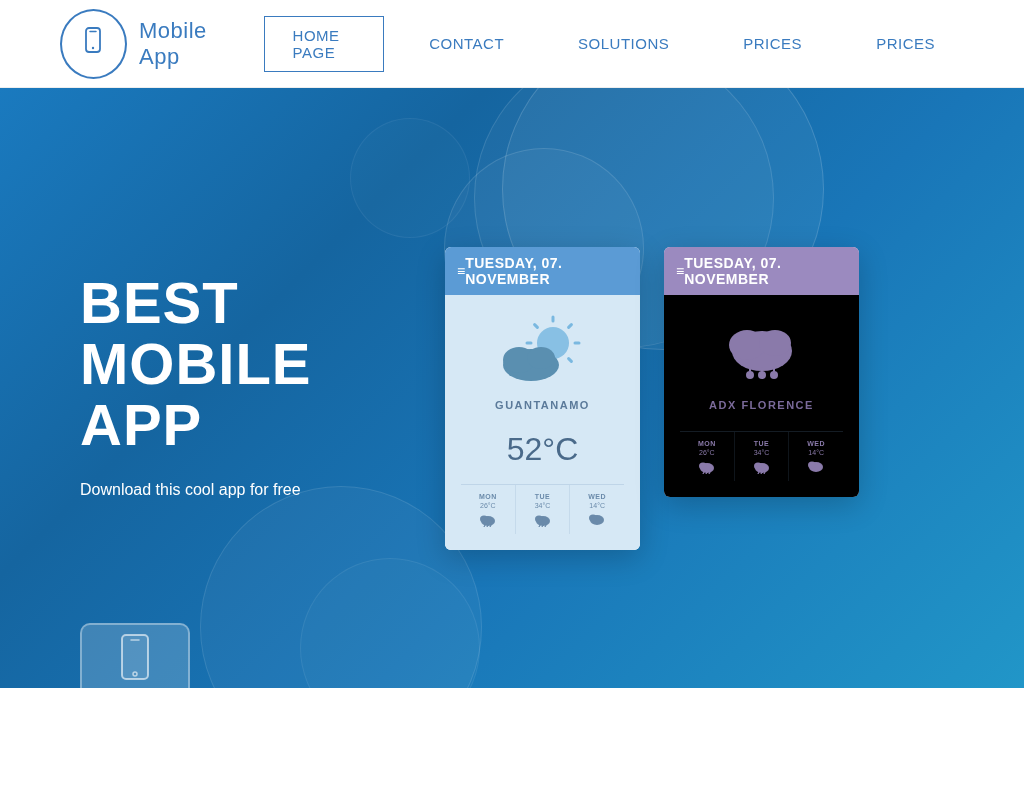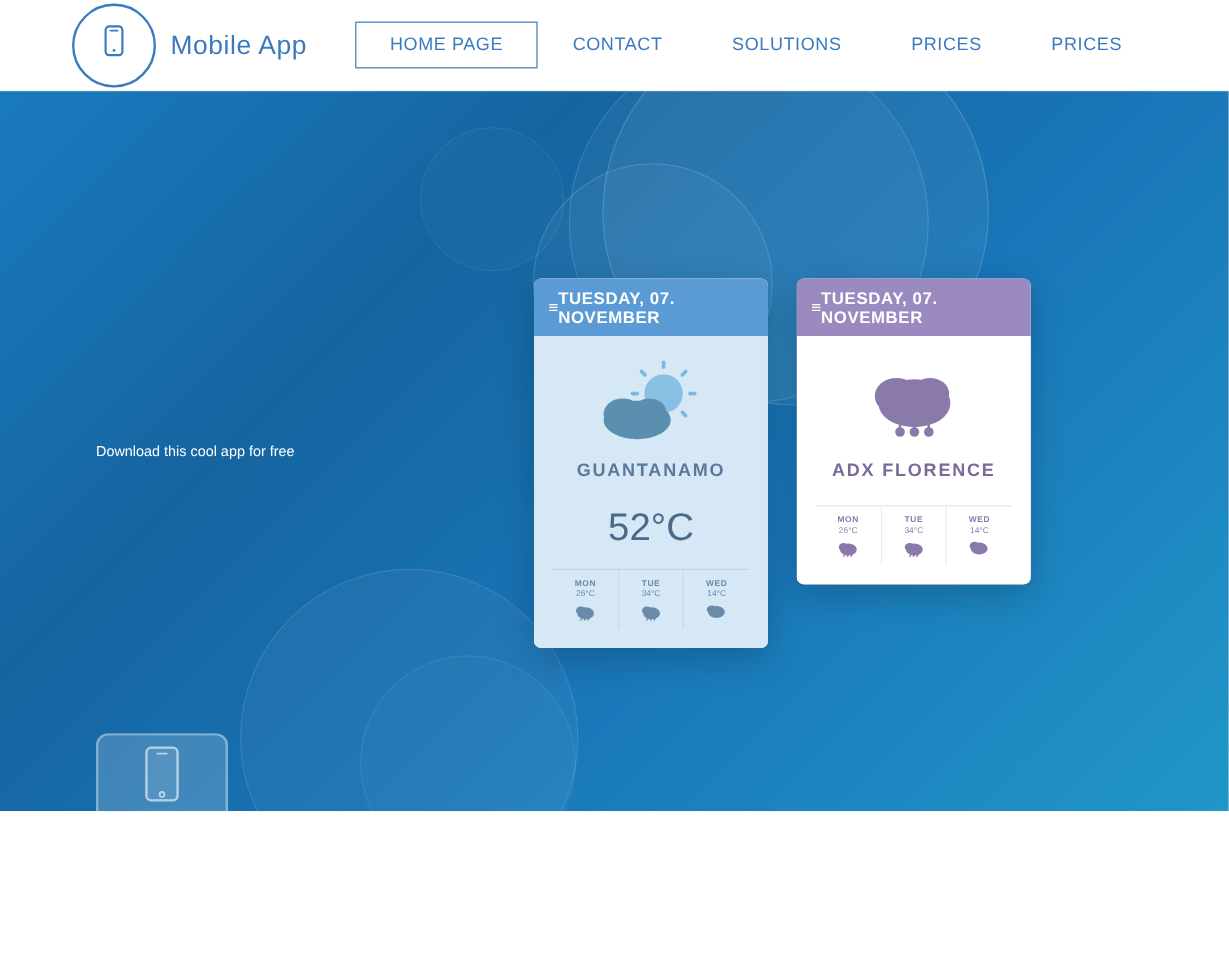--- a/index.html
+++ b/index.html
@@ -5,21 +5,21 @@
     * { margin: 0; padding: 0; box-sizing: border-box; }
     body { font-family: 'Segoe UI', Arial, sans-serif; background: #fff; overflow-x: hidden; }
 
     
     .header {
       background: #fff;
       display: flex;
       align-items: center;
       justify-content: space-between;
       padding: 0 60px;
-      height: 76px;
+      height: 88px;
       border-bottom: 1px solid #eee;
     }
     .logo {
       display: flex;
       align-items: center;
       gap: 12px;
     }
     .logo-circle {
       width: 70px;
       height: 70px;
@@ -47,20 +47,21 @@
     .nav-item {
       padding: 10px 28px;
       font-size: 15px;
       color: #3a7bbf;
       cursor: pointer;
       letter-spacing: 0.5px;
       font-weight: 500;
       text-decoration: none;
       border: 1px solid transparent;
       transition: all 0.2s;
+      margin-left: 16px;
     }
     .nav-item.active {
       border: 1px solid #3a7bbf;
       color: #3a7bbf;
     }
 
     
     .hero {
       background: linear-gradient(135deg, #1a7abf 0%, #1565a0 30%, #1976b8 60%, #2196c8 100%);
       min-height: 600px;
@@ -110,21 +111,21 @@
     .hero-title {
       font-size: 58px;
       font-weight: 900;
       color: #fff;
       line-height: 1.05;
       letter-spacing: 1px;
       text-transform: uppercase;
       margin-bottom: 20px;
     }
     .hero-subtitle {
-      font-size: 12px;
+      font-size: 16px;
       color: #fff;
       line-height: 1.7;
       font-weight: 300;
     }
 
     .hero-phones {
       flex: 1;
       display: flex;
       justify-content: center;
       align-items: flex-start;
@@ -164,24 +165,24 @@
       color: #fff;
       font-size: 14px;
       line-height: 1;
     }
     .phone-card-body {
       padding: 20px 16px 16px;
       background: #d6e8f5;
       text-align: center;
     }
     .phone-card.pink-theme .phone-card-body {
-      background: #ffffff;
+      background: #000000;
     }
     .phone-city {
-      font-size: 15px;
+      font-size: 11px;
       color: #5b7a9a;
       letter-spacing: 1.5px;
       font-weight: 600;
       margin-bottom: 20px;
     }
     .phone-card.pink-theme .phone-city {
       color: #7a6a9a;
     }
     .phone-temp {
       font-size: 32px;
@@ -263,20 +264,25 @@
 </header>
 
 <section class="hero">
 
   <div class="circle-deco" style="width:300px;height:300px;top:-40px;right:250px;"></div>
   <div class="circle-deco" style="width:200px;height:200px;top:60px;right:380px;"></div>
   <div class="circle-deco" style="width:180px;height:180px;bottom:-50px;left:300px;opacity:0.6;"></div>
   <div class="circle-deco" style="width:120px;height:120px;top:30px;left:350px;opacity:0.5;"></div>
 
   <div class="hero-content">
+    <div class="hero-title">
+      <span>BEST</span><br>
+      <span>MOBILE</span><br>
+      <span>APP</span>
+    </div>
     <div class="hero-subtitle">
       <span>Download this cool app for free</span>
     </div>
   </div>
 
   <div class="hero-phones">
 
     <div class="phone-card">
       <div class="phone-card-header">
         <span class="phone-menu-icon">≡</span>

